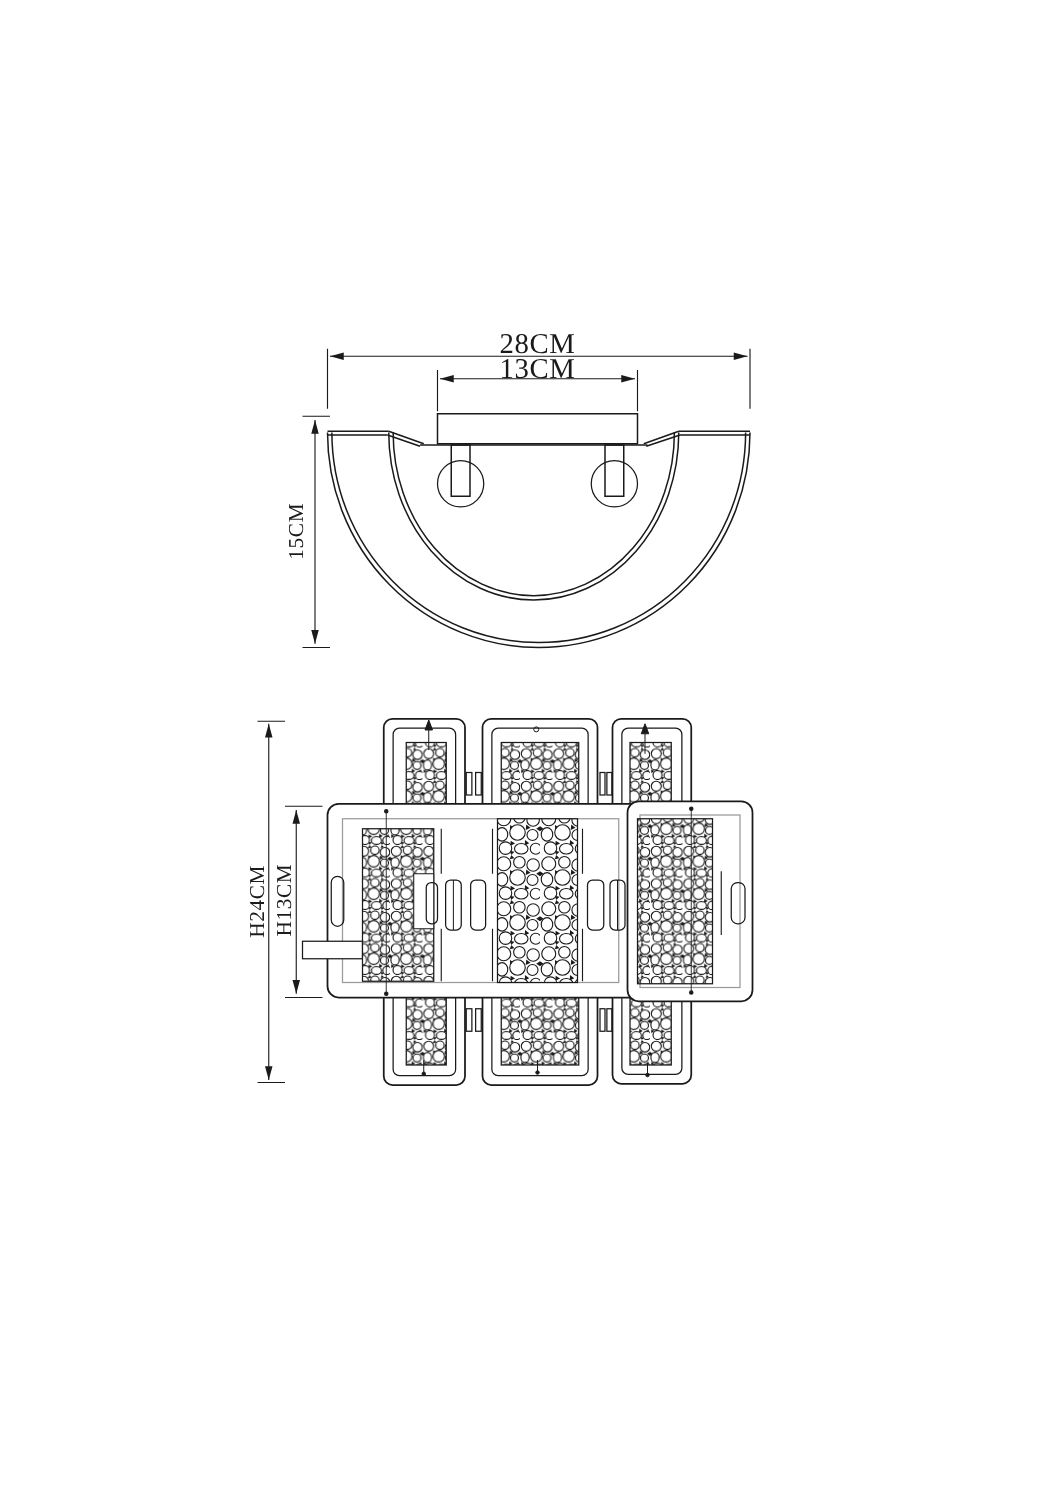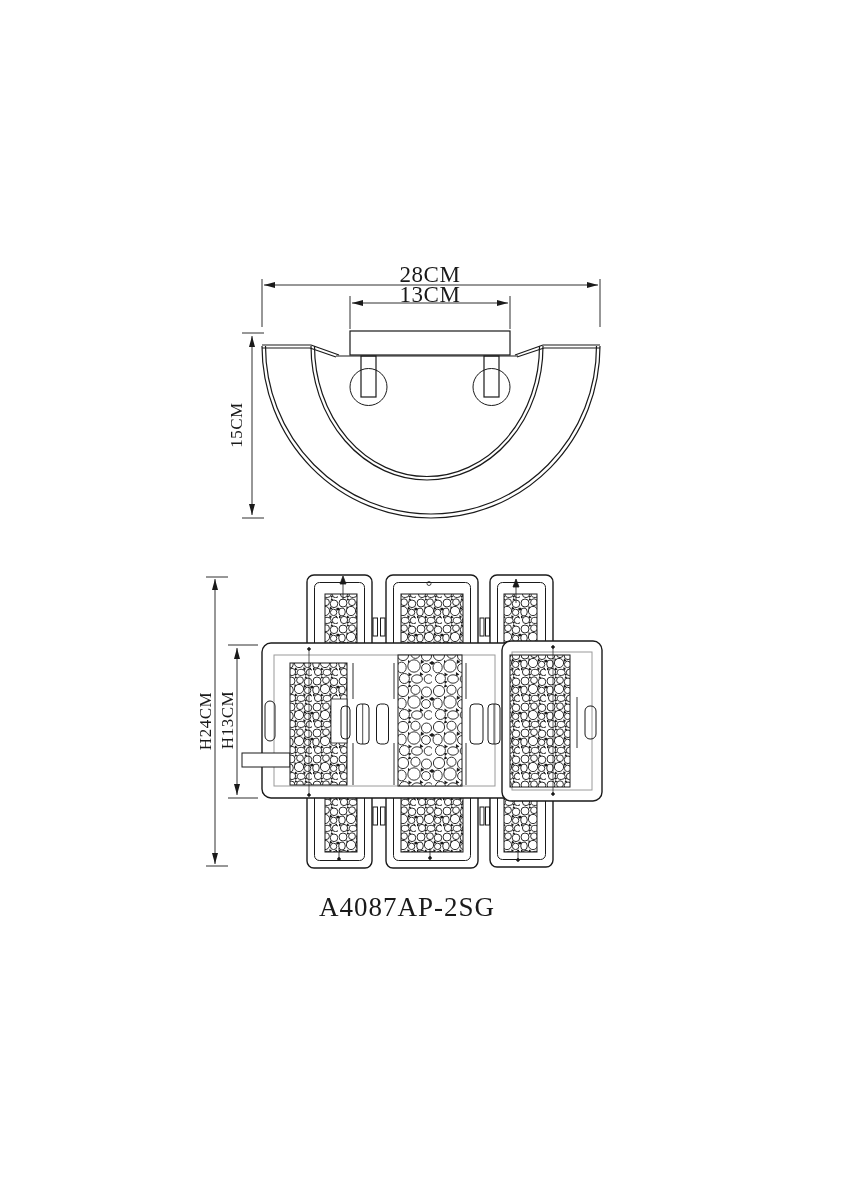--- a/index.html
+++ b/index.html
@@ -229,15 +229,14 @@
   <div class="dim-label" style="left:350px;top:265px;">28CM</div>
 
   <div class="dim-label" style="left:350px;top:285px;text-align:center;">13CM</div>
 
   <div class="dim-label v" style="left:157px;top:415px;">15CM</div>
 
   <div class="dim-label v" style="left:126px;top:711px;">H24CM</div>
 
   <div class="dim-label v" style="left:148px;top:710px;">H13CM</div>
 
-  <div class="model-label" style="left:247px;top:892px;">A4087AP-2SG</div>
 
 </div>
 
 </body></html>

